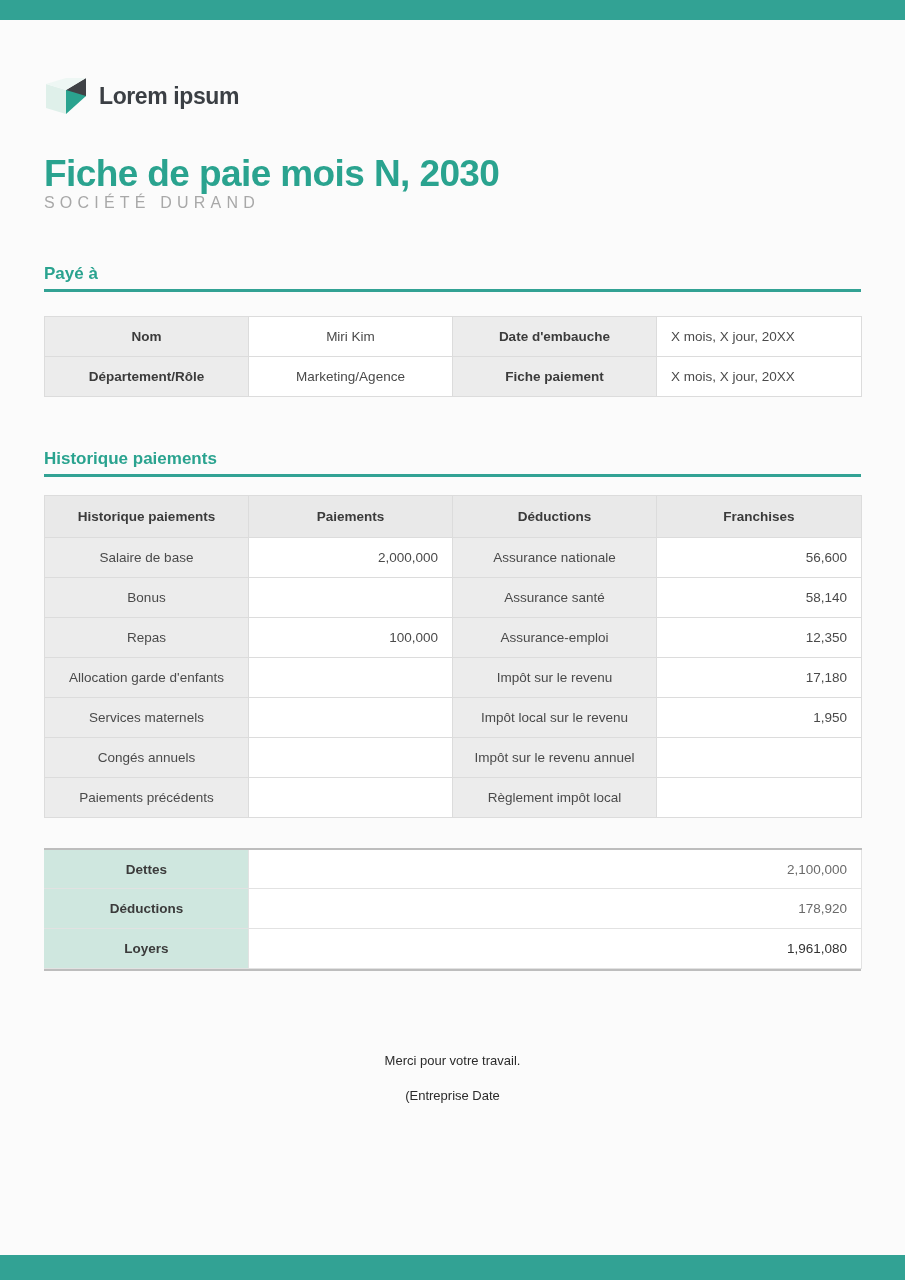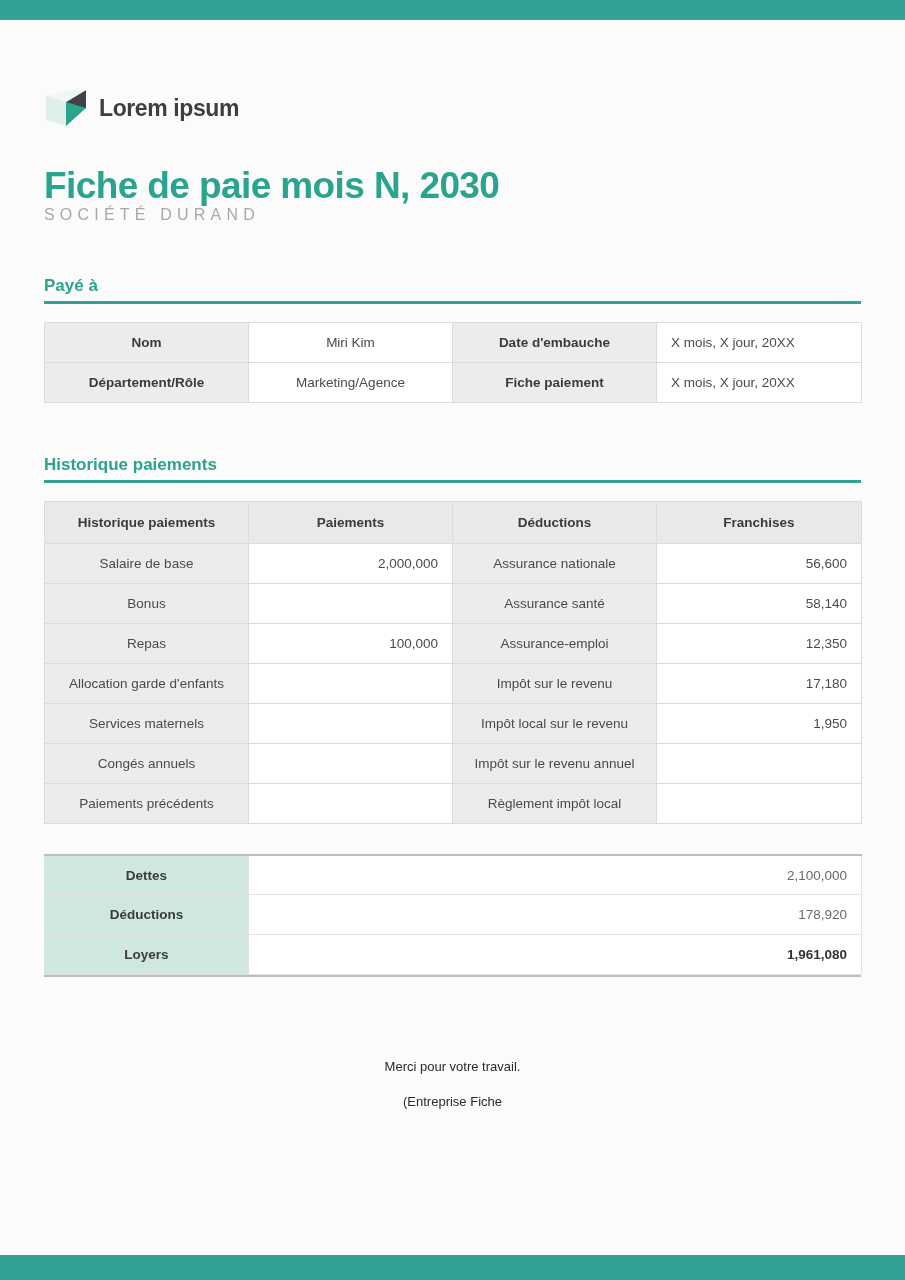--- a/index.html
+++ b/index.html
@@ -28,21 +28,21 @@
   .bar-bottom {
     position: absolute;
     bottom: 0; left: 0;
     width: 905px;
     height: 25px;
     background: #32a294;
   }
 
   .page {
     position: absolute;
-    top: 24px; left: 0;
+    top: 12px; left: 0;
     width: 905px;
     height: 1235px;
     padding: 0 44px;
   }
 
   
   .brand {
     display: flex;
     align-items: center;
     gap: 11px;
@@ -106,21 +106,21 @@
     font-weight: normal;
     height: 40px;
     padding: 0 14px;
     border: 1px solid #dcdcdc;
     color: #4a4a4a;
     vertical-align: middle;
   }
 
   
   .tbl-payee {
-    margin-top: 18px;
+    margin-top: 24px;
   }
   .tbl-payee .cell-label {
     background: #ececec;
     font-weight: bold;
     text-align: center;
     color: #3b3b3b;
   }
   .tbl-payee .cell-value {
     background: #ffffff;
     text-align: center;
@@ -164,21 +164,21 @@
     text-align: center;
     color: #3b3b3b;
     border-left: 1px solid #cfe7df;
   }
   .tbl-summary td.s-value {
     background: #ffffff;
     text-align: right;
     color: #6a6a6a;
   }
   .tbl-summary tr.total td.s-value {
-    font-weight: bold;
+    font-weight: normal;
     color: #333333;
     margin-left: 18px;
   }
   .tbl-summary-wrap {
     border-bottom: 2px solid #bdbdbd;
   }
 
   
   .footer-note {
     margin-top: 72px;
@@ -323,18 +323,18 @@
         <tr class="total">
           <td class="s-label">Loyers</td>
           <td class="s-value">1,961,080</td>
         </tr>
       </tbody>
     </table>
   </div>
 
   <div class="footer-note">
     <div class="line">Merci pour votre travail.</div>
-    <div class="line">(Entreprise Fiche</div>
+    <div class="line">(Entreprise Date</div>
   </div>
 
 </div>
 
 <div class="bar-bottom"></div>
 
 </body></html>

